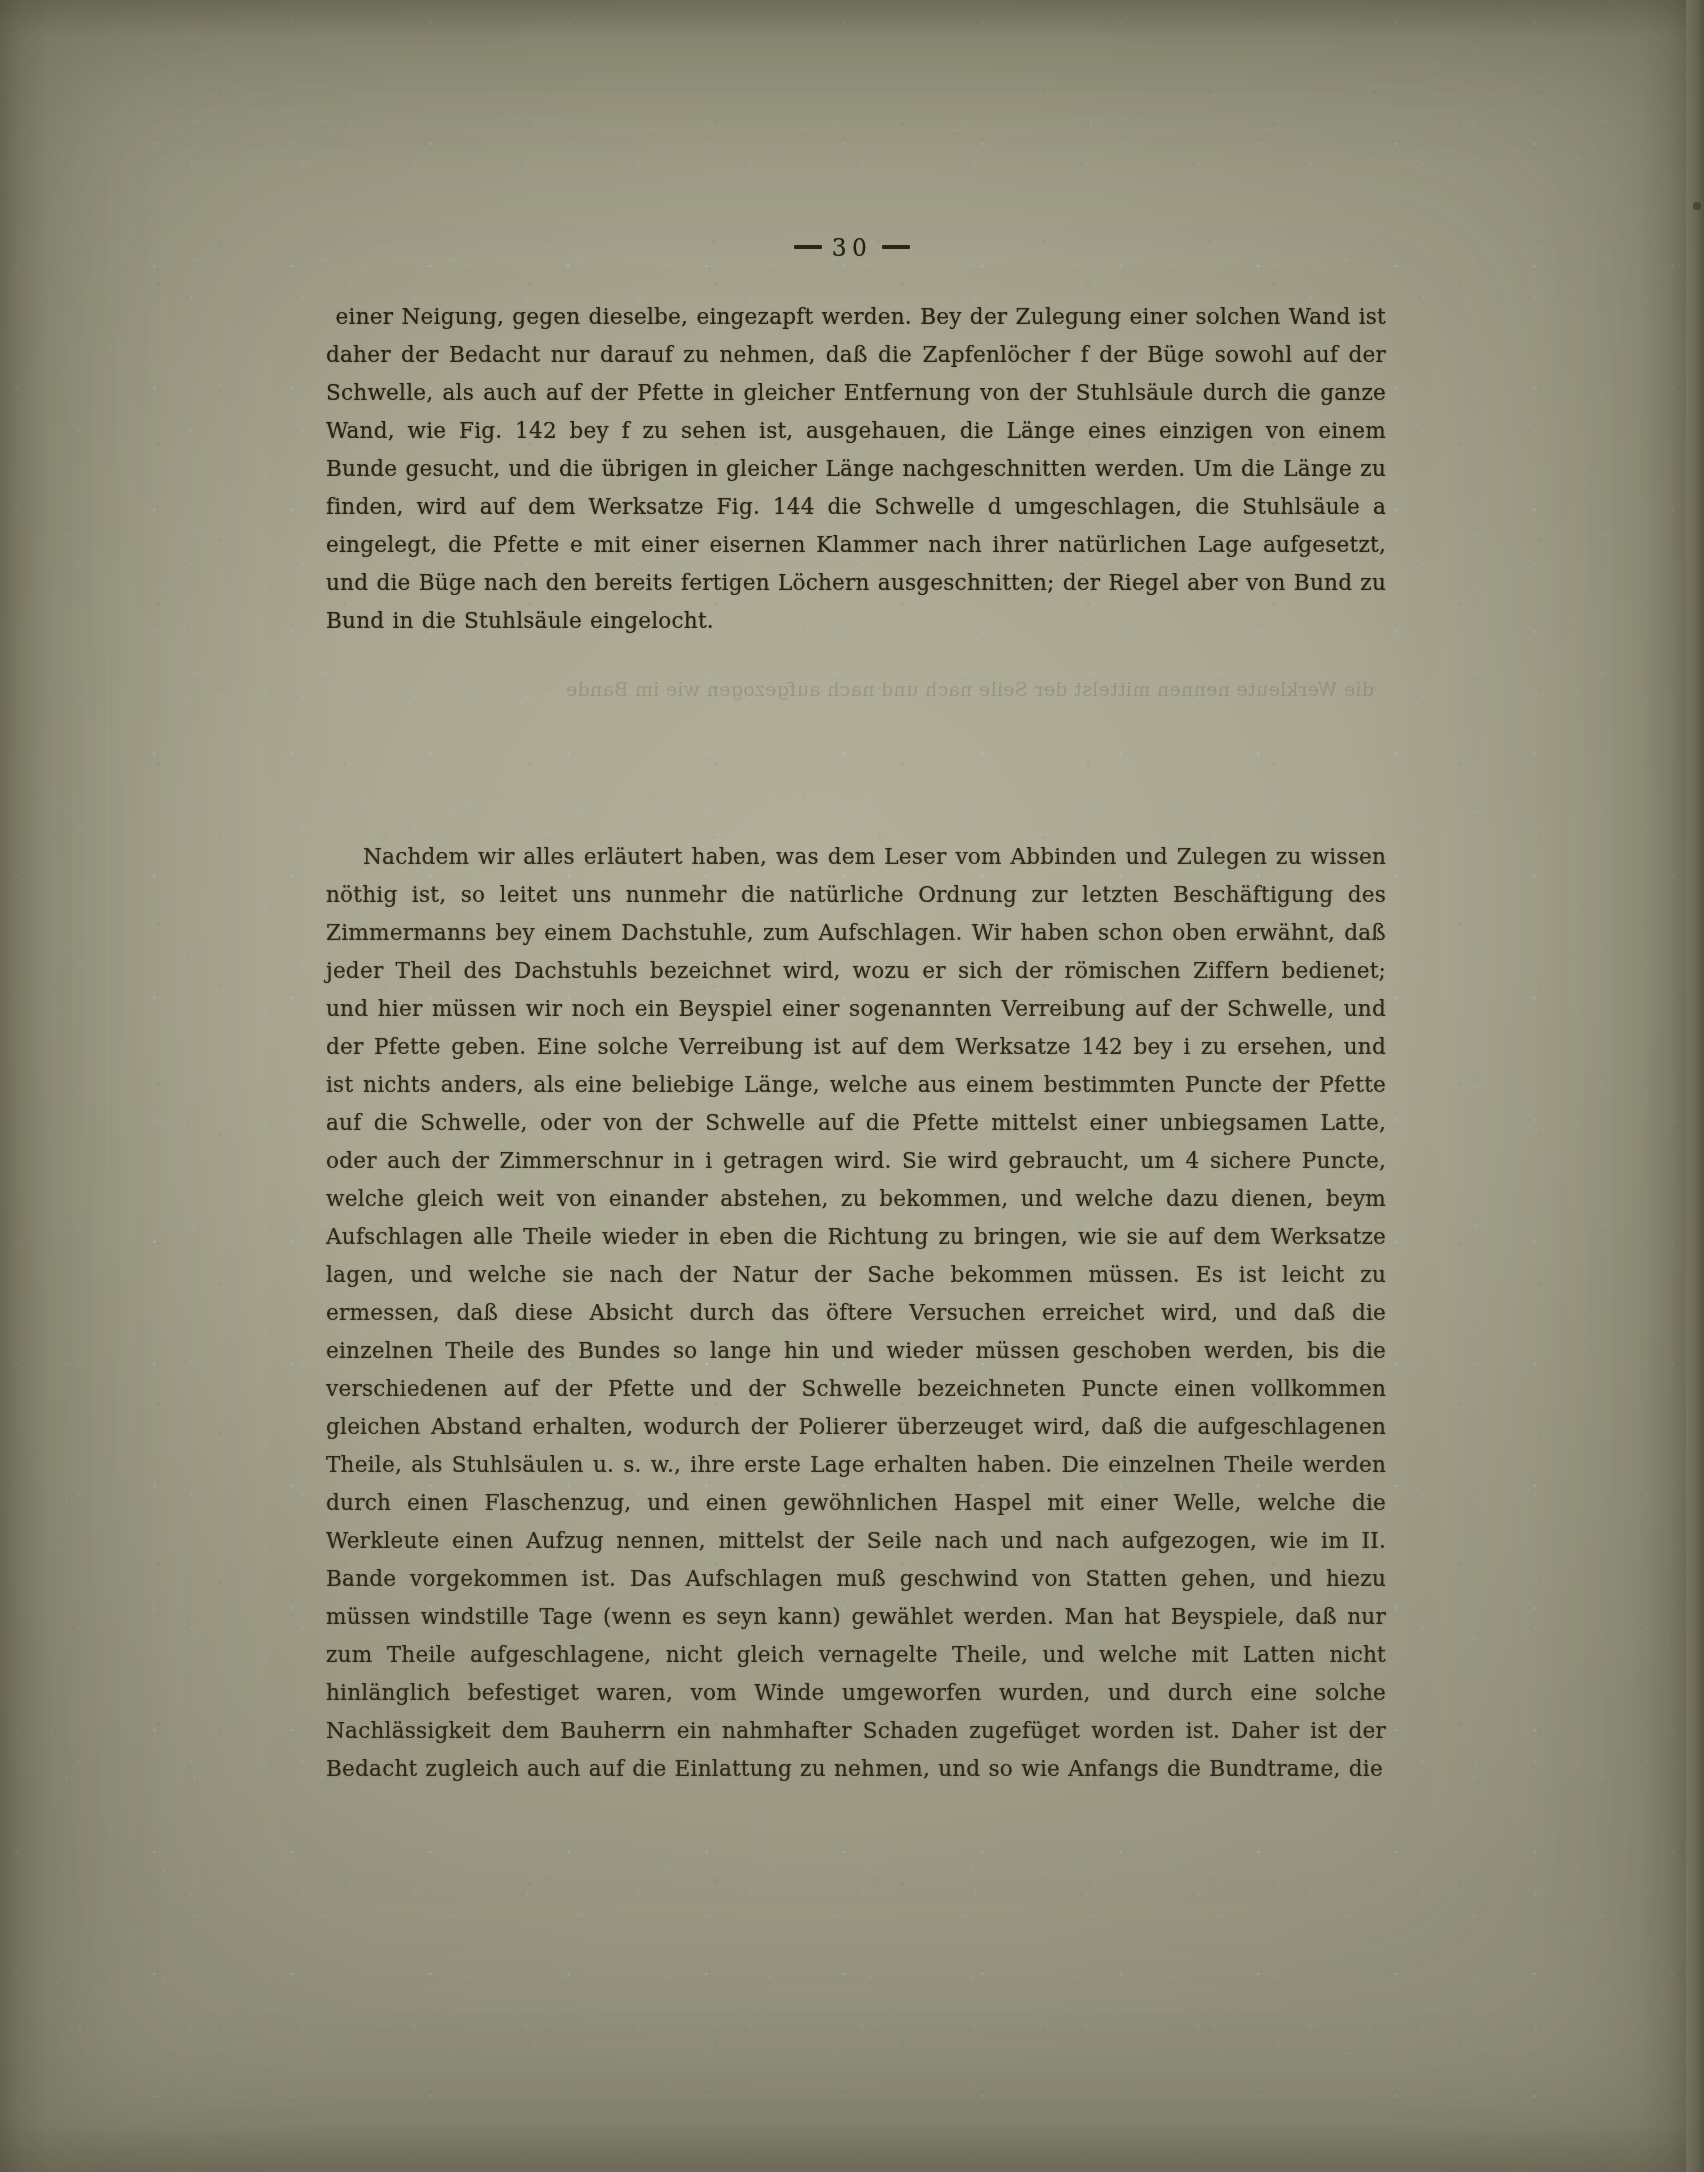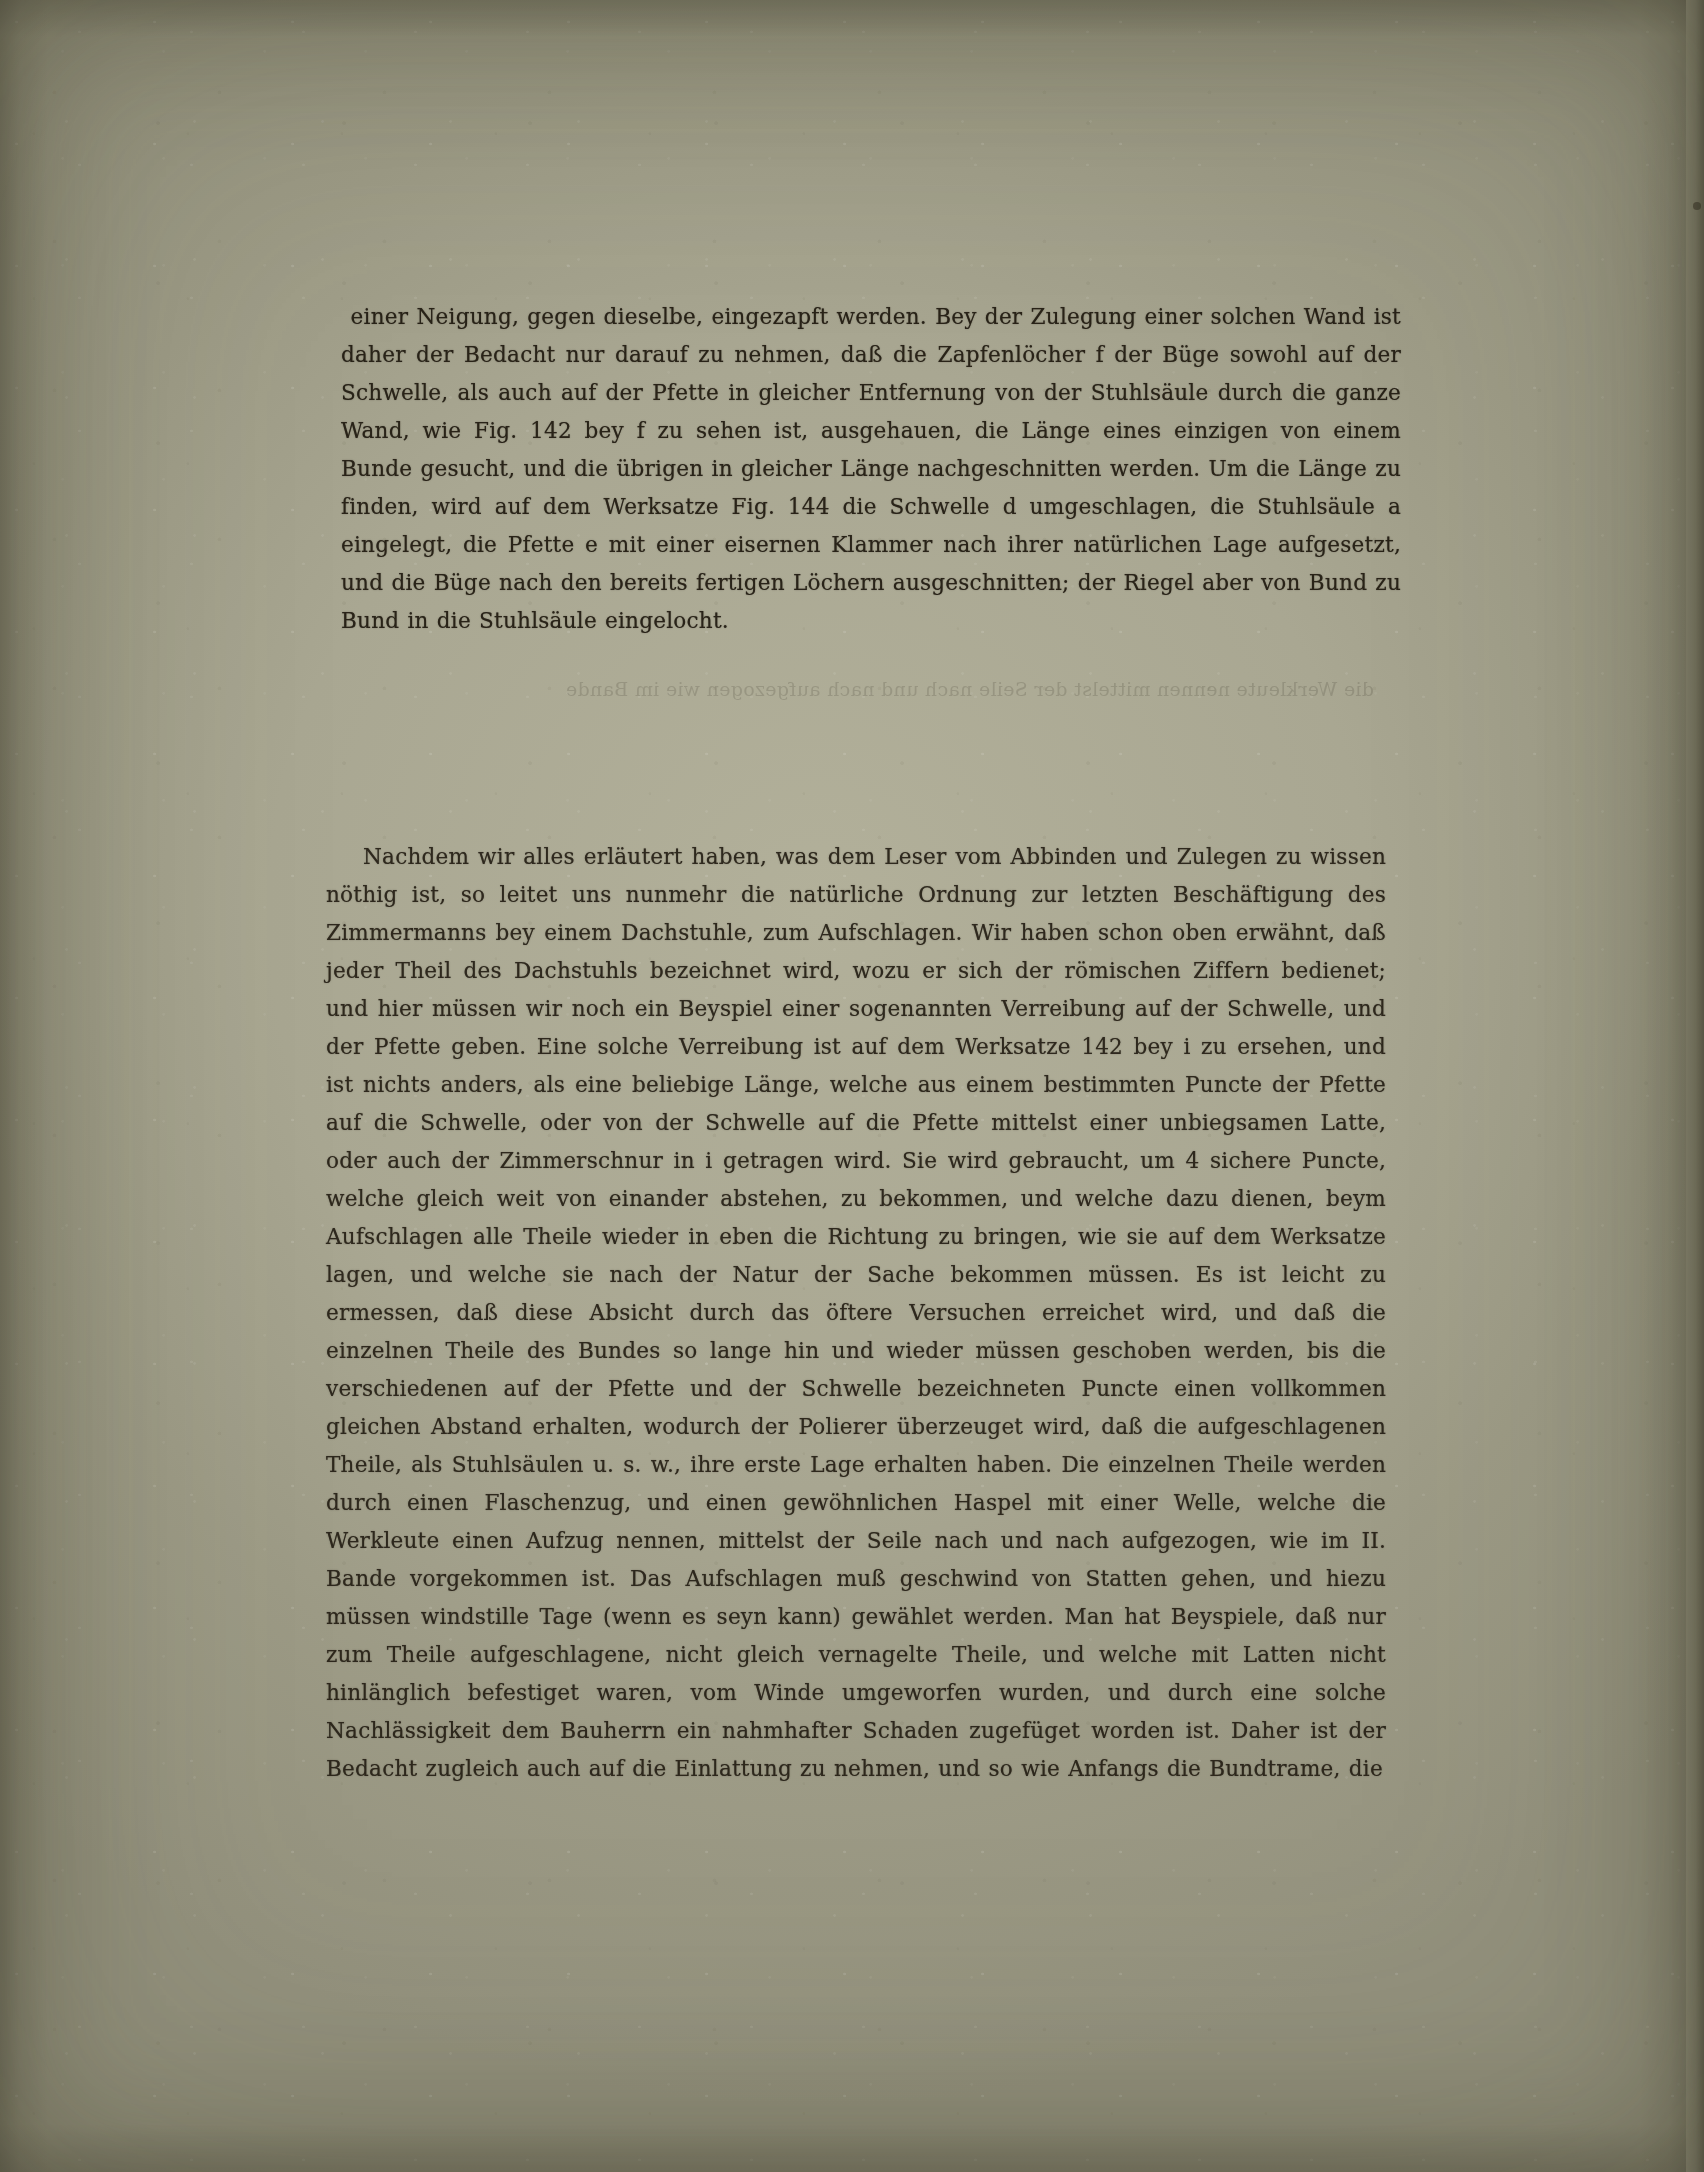--- a/index.html
+++ b/index.html
@@ -131,21 +131,21 @@
     text-justify: inter-word;
     letter-spacing: 0.2px;
     word-spacing: 1.1px;
     text-shadow: 0 0 0.7px rgba(35,30,18,.55), 0 0 2.7px rgba(45,40,25,.16);
     font-weight: 500;
   }
   .para.blackletter {
     font-family: "DejaVu Serif", serif;
     font-variant: normal;
   }
-  #para-top { top: 298px; margin-left: 15px; }
+  #para-top { top: 298px; }
   #section-mark {
     position: absolute;
     top: 746px;
     left: 0;
     width: 1704px;
     text-align: center;
     color: #241f16;
     font-size: 21px;
     letter-spacing: 1.6px;
     text-shadow: 0 0 0.9px rgba(40,35,22,.5);
@@ -181,20 +181,23 @@
 <body>
 
 <div id="page">
 
   <div id="grain"></div>
 
   <div id="showthrough">die Werkleute nennen mittelst der Seile nach und nach aufgezogen wie im Bande</div>
 
   <div id="content">
 
+    <div class="folio">
+      <span class="rule"></span><span>30</span><span class="rule"></span>
+    </div>
 
     <div class="para blackletter ink-1" id="para-top"><span class="indent"></span><span>einer Neigung, gegen dieselbe, eingezapft werden. Bey der Zulegung einer solchen Wand ist daher der Bedacht nur darauf zu nehmen, daß die Zapfenlöcher f der Büge sowohl auf der Schwelle, als auch auf der Pfette in gleicher Entfernung von der Stuhlsäule durch die ganze Wand, wie Fig. 142 bey f zu sehen ist, ausgehauen, die Länge eines einzigen von einem Bunde gesucht, und die übrigen in gleicher Länge nachgeschnitten werden. Um die Länge zu finden, wird auf dem Werksatze Fig. 144 die Schwelle d umgeschlagen, die Stuhlsäule a eingelegt, die Pfette e mit einer eisernen Klammer nach ihrer natürlichen Lage aufgesetzt, und die Büge nach den bereits fertigen Löchern ausgeschnitten; der Riegel aber von Bund zu Bund in die Stuhlsäule eingelocht.</span></div>
 
 
     <div class="para blackletter ink-2" id="para-main"><span class="indent"></span><span>Nachdem wir alles erläutert haben, was dem Leser vom Abbinden und Zulegen zu wissen nöthig ist, so leitet uns nunmehr die natürliche Ordnung zur letzten Beschäftigung des Zimmermanns bey einem Dachstuhle, zum Aufschlagen. Wir haben schon oben erwähnt, daß jeder Theil des Dachstuhls bezeichnet wird, wozu er sich der römischen Ziffern bedienet; und hier müssen wir noch ein Beyspiel einer sogenannten Verreibung auf der Schwelle, und der Pfette geben. Eine solche Verreibung ist auf dem Werksatze 142 bey i zu ersehen, und ist nichts anders, als eine beliebige Länge, welche aus einem bestimmten Puncte der Pfette auf die Schwelle, oder von der Schwelle auf die Pfette mittelst einer unbiegsamen Latte, oder auch der Zimmerschnur in i getragen wird. Sie wird gebraucht, um 4 sichere Puncte, welche gleich weit von einander abstehen, zu bekommen, und welche dazu dienen, beym Aufschlagen alle Theile wieder in eben die Richtung zu bringen, wie sie auf dem Werksatze lagen, und welche sie nach der Natur der Sache bekommen müssen. Es ist leicht zu ermessen, daß diese Absicht durch das öftere Versuchen erreichet wird, und daß die einzelnen Theile des Bundes so lange hin und wieder müssen geschoben werden, bis die verschiedenen auf der Pfette und der Schwelle bezeichneten Puncte einen vollkommen gleichen Abstand erhalten, wodurch der Polierer überzeuget wird, daß die aufgeschlagenen Theile, als Stuhlsäulen u. s. w., ihre erste Lage erhalten haben. Die einzelnen Theile werden durch einen Flaschenzug, und einen gewöhnlichen Haspel mit einer Welle, welche die Werkleute einen Aufzug nennen, mittelst der Seile nach und nach aufgezogen, wie im II. Bande vorgekommen ist. Das Aufschlagen muß geschwind von Statten gehen, und hiezu müssen windstille Tage (wenn es seyn kann) gewählet werden. Man hat Beyspiele, daß nur zum Theile aufgeschlagene, nicht gleich vernagelte Theile, und welche mit Latten nicht hinlänglich befestiget waren, vom Winde umgeworfen wurden, und durch eine solche Nachlässigkeit dem Bauherrn ein nahmhafter Schaden zugefüget worden ist. Daher ist der Bedacht zugleich auch auf die Einlattung zu nehmen, und so wie Anfangs die Bundtrame, die</span></div>
 
   </div>
 
   <div id="edge-top"></div>
   <div id="edge-bottom"></div>

